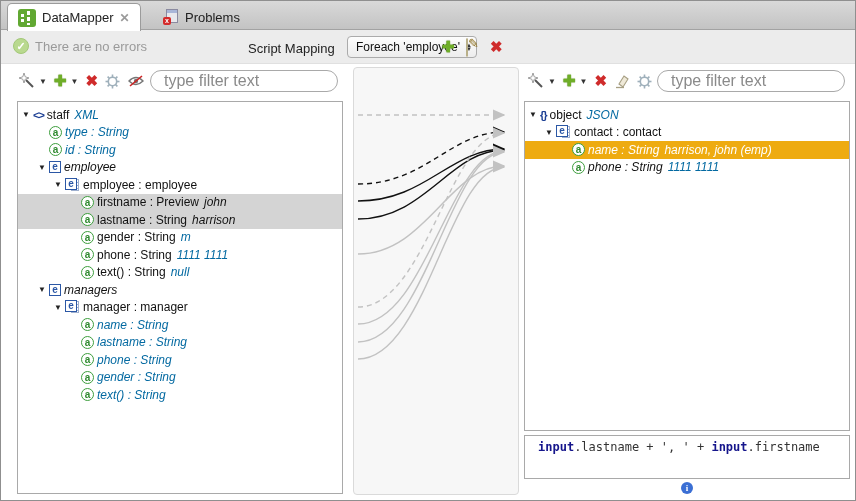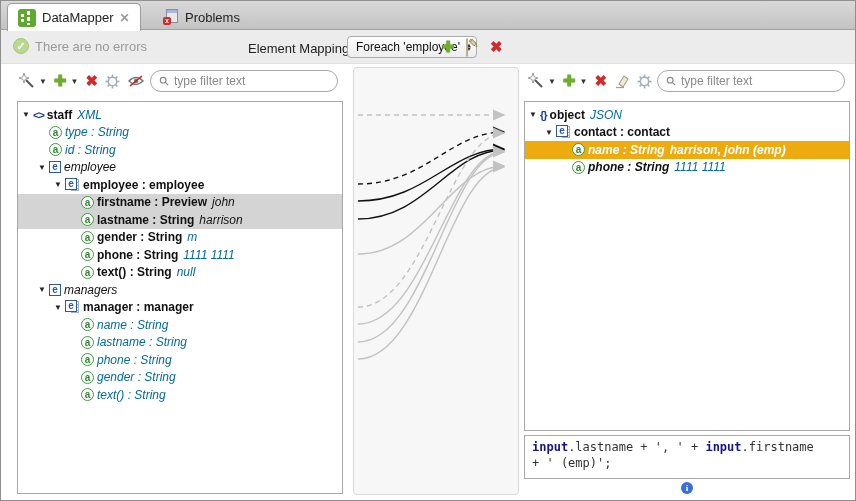--- a/index.html
+++ b/index.html
@@ -54,59 +54,59 @@
   .gr-icon i:nth-child(3){ left:8px; top:1px;  width:3px; height:3px; }
   .gr-icon i:nth-child(4){ left:8px; top:6px;  width:3px; height:3px; }
   .gr-icon i:nth-child(5){ left:8px; top:11px; width:3px; height:2px; }
 
   
   .panel-toolbar { position:absolute; top:67px; height:26px; display:flex; align-items:center; gap:7px; }
   .pt-left { left:18px; } .pt-right { left:527px; }
   .caret { font-size:8px; color:#333; margin-left:-3px; }
   .search { position:absolute; top:69px; width:188px; height:22px; border:1px solid #a9a9a9; border-radius:11px;
             background:#fff; display:flex; align-items:center; padding:0 8px; gap:5px; }
-  .search input { border:none; outline:none; flex:1; font-size:12px; color:#0369a1; background:transparent; font-style:normal; }
+  .search input { border:none; outline:none; flex:1; font-size:16px; color:#0369a1; background:transparent; font-style:normal; }
   .search input::placeholder { color:#8a8a8a; }
   .srch-left { left:149px; } .srch-right { left:656px; }
 
   .treebox { position:absolute; background:#fff; border:1px solid #a9a9a9; overflow:hidden; }
   .box-left  { left:16px;  top:100px; width:326px; height:393px; }
   .box-right { left:523px; top:100px; width:326px; height:330px; }
 
   .mid-panel { position:absolute; left:352px; top:66px; width:166px; height:428px;
                background:#f7f7f7; border:1px solid #dadada; border-radius:4px; }
 
   
   .tree { padding-top:4px; font-size:12px; color:#111; }
   .row { height:17.5px; display:flex; align-items:center; white-space:nowrap; cursor:default; }
   .row .tri { width:11px; flex:0 0 auto; font-size:8px; color:#222; text-align:left; }
   .row .sp  { width:11px; flex:0 0 auto; }
   .lbl { margin-left:3px; }
-  .b   { font-weight:bold; }
+  .b   { font-weight:normal; }
   .it  { font-style:italic; }
   .gray { color:#0369a1; }
   .val { margin-left:5px; font-style:italic; }
   .sel-gray   { background:#d4d4d4; }
   .sel-orange { background:#eeab10; }
   .sel-orange .lbl, .sel-orange .val { color:#fff; }
   .ic-attr { width:13px; height:13px; flex:0 0 auto; border-radius:50%; border:1px solid #3d9e3d; background:#fff;
              color:#2f8a2f; font-size:10px; font-weight:bold; line-height:11px; text-align:center; }
   .ic-elem { width:12px; height:12px; flex:0 0 auto; border:1px solid #2b57a5; background:#fff;
              color:#2b57a5; font-size:10px; font-weight:bold; line-height:10px; text-align:center; }
   .ic-wrap { position:relative; width:15px; height:14px; flex:0 0 auto; }
   .ic-wrap .page { position:absolute; left:6px; top:1px; width:8px; height:12px; background:#fff; border:1px solid #9fb0cf; }
   .ic-wrap .page::before { content:""; position:absolute; left:1px; top:2px; width:5px; height:1px; background:#9fb0cf; box-shadow:0 3px 0 #9fb0cf, 0 6px 0 #9fb0cf; }
   .ic-wrap .ic-elem { position:absolute; left:0; top:0; }
   .ic-sym { font-weight:bold; color:#1c3f94; font-size:11px; flex:0 0 auto; letter-spacing:-1px; }
   .footer-row { height:17.5px; display:flex; align-items:center; font-weight:bold; font-size:12px; color:#111; padding-left:20px; cursor:pointer; }
 
   
   .scriptbox { position:absolute; left:523px; top:434px; width:326px; height:44px; background:#fff;
                border:1px solid #a9a9a9; font-family:"DejaVu Sans Mono", monospace; font-size:12px;
-               line-height:16px; padding:3px 7px; color:#333; }
+               line-height:16px; padding:3px 13px; color:#333; }
   .scriptbox .kw { font-weight:bold; color:#16168c; }
   .statusline { position:absolute; left:523px; top:481px; width:326px; display:flex; justify-content:center;
                 align-items:center; gap:5px; font-size:12px; color:#222; }
   .info-ic { width:12px; height:12px; border-radius:50%; background:#3b6fd4; color:#fff; font-size:9px;
              line-height:12px; text-align:center; font-weight:bold; font-family:"Liberation Serif", serif; }
 
   svg.icons14 { display:block; }
 </style>
 </head>
 <body>
@@ -132,21 +132,21 @@
       <span>DataMapper</span>
       <span class="tab-close">✕</span>
     </div>
   </div>
 
   <div class="toolbar">
     <div class="no-errors">
       <span class="ok-circle">✓</span>
       <span>There are no errors</span>
     </div>
-    <span class="em-label">Element Mapping</span>
+    <span class="em-label">Script Mapping</span>
     <div class="foreach-select">
       <span>Foreach 'employee'</span>
       <span class="stepper">
           <span>▲</span>
           <span>▼</span>
         </span>
     </div>
     <span class="tb-ic plus-g" style="left:441px;">✚</span>
     <span class="tb-ic" style="left:465px; top:9px;"><span class="edit-ic"></span></span>
     <span class="tb-ic red-x" style="left:489px;">✖</span>
@@ -380,19 +380,18 @@
       <span class="sp"></span>
           <span class="ic-attr">a</span>
           <span class="lbl b it">phone : String</span>
           <span class="val gray">1111 1111</span>
         </div>
       </div>
   </div>
 
   <div class="scriptbox" id="script-box">
       <div><span class="kw">input</span><span class="">.lastname + ', ' + </span><span class="kw">input</span><span class="">.firstname</span></div>
-      <div><span class="">+ ' (emp)';</span></div>
     </div>
   <div class="statusline">
     <span class="info-ic">i</span>
   </div>
 
 </div>
 
 </body></html>

